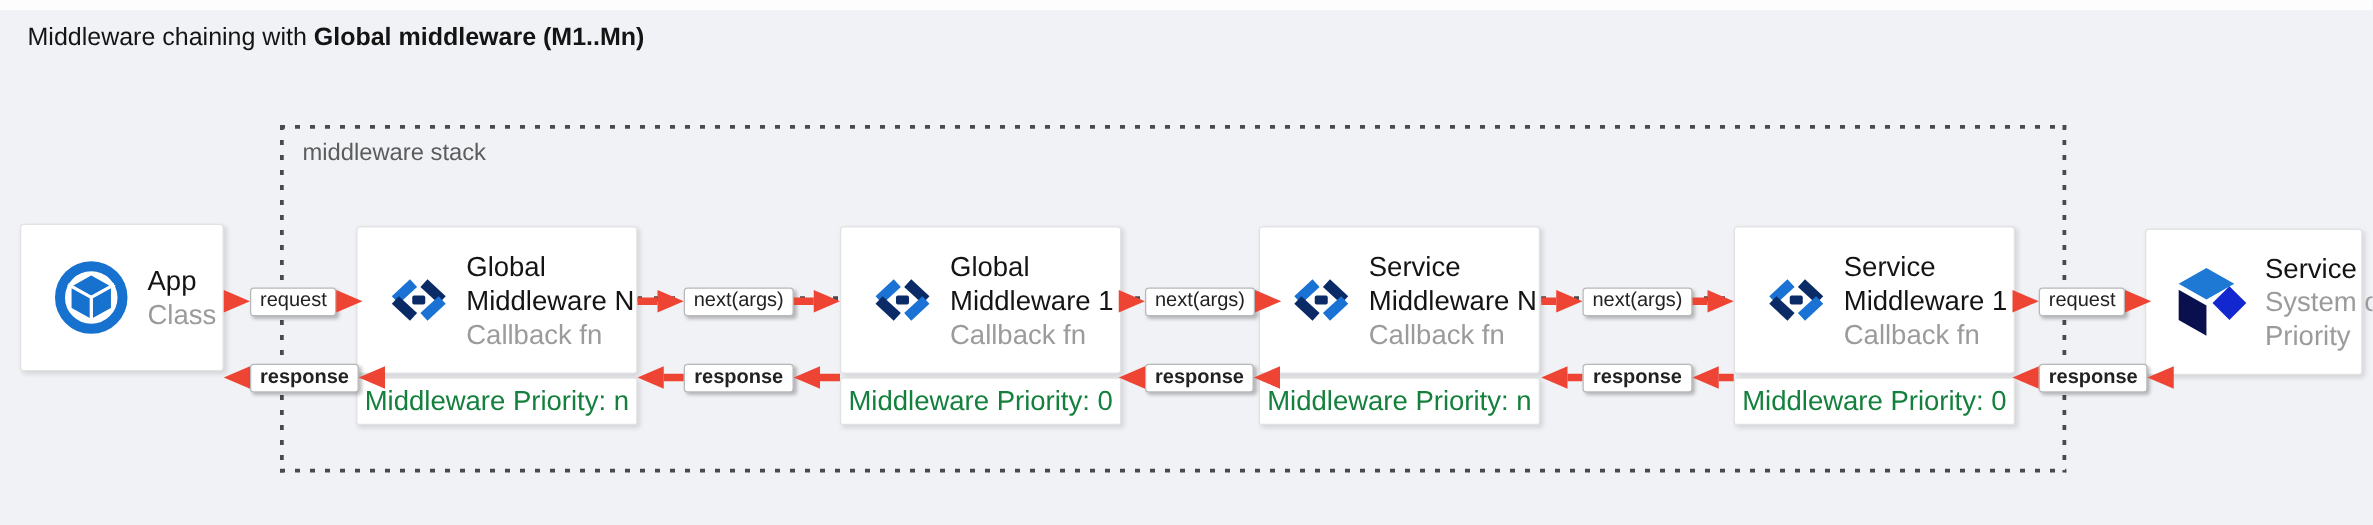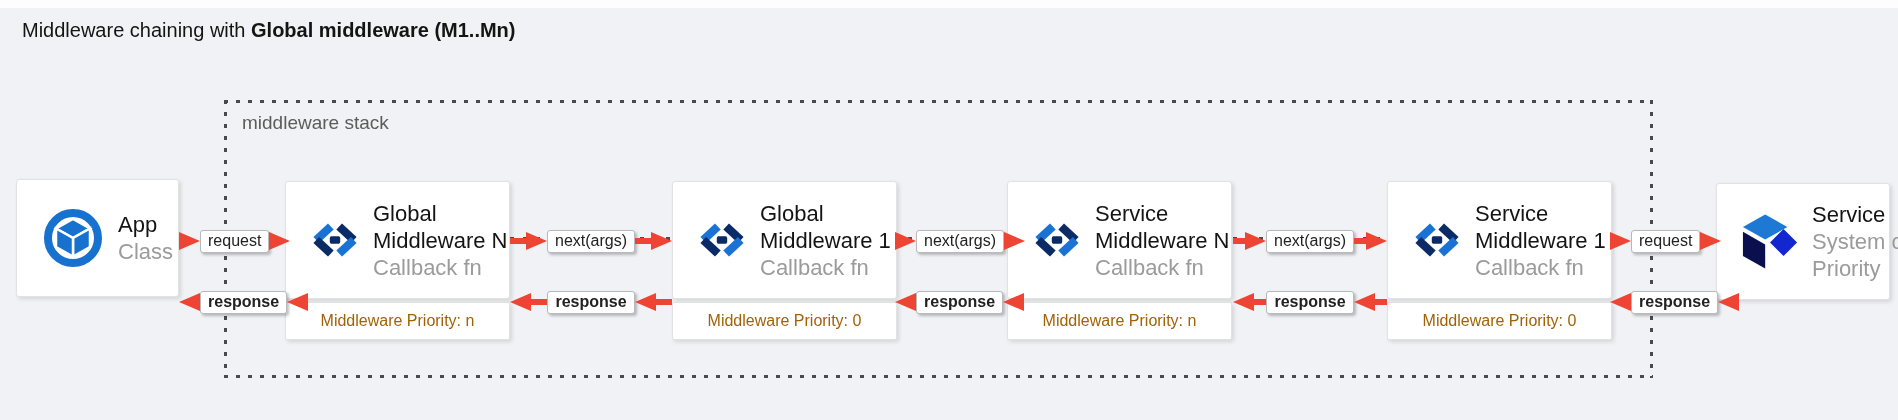--- a/index.html
+++ b/index.html
@@ -54,21 +54,21 @@
 
   .node .txt { display:flex; flex-direction:column; }
   .l-dark { font-size:22px; line-height:27px; color:#141414; white-space:nowrap; }
   .l-gray { font-size:22px; line-height:27px; color:#9b9b9b; white-space:nowrap; }
 
   .priority {
     position:absolute; top:302px; width:225px; height:38px;
     background:#fff; border:1px solid #e2e2e2; border-radius:2px;
     box-shadow: 2px 2px 4px rgba(0,0,0,.12);
     display:flex; align-items:center; justify-content:center;
-    font-size:16px; color:#a16207; z-index:2; white-space:nowrap;
+    font-size:22px; color:#15803d; z-index:2; white-space:nowrap;
   }
   .p1 { left:285px; } .p2 { left:672px; } .p3 { left:1007px; } .p4 { left:1387px; }
 
   
   .flow {
     position:absolute; height:24px; display:flex; align-items:center; z-index:3;margin-top:30px;
   }
   .flow.req { top:199px; }
   .flow.res { top:260px;font-weight:bold; }
   .g1 { left:179px;  width:106px; }

